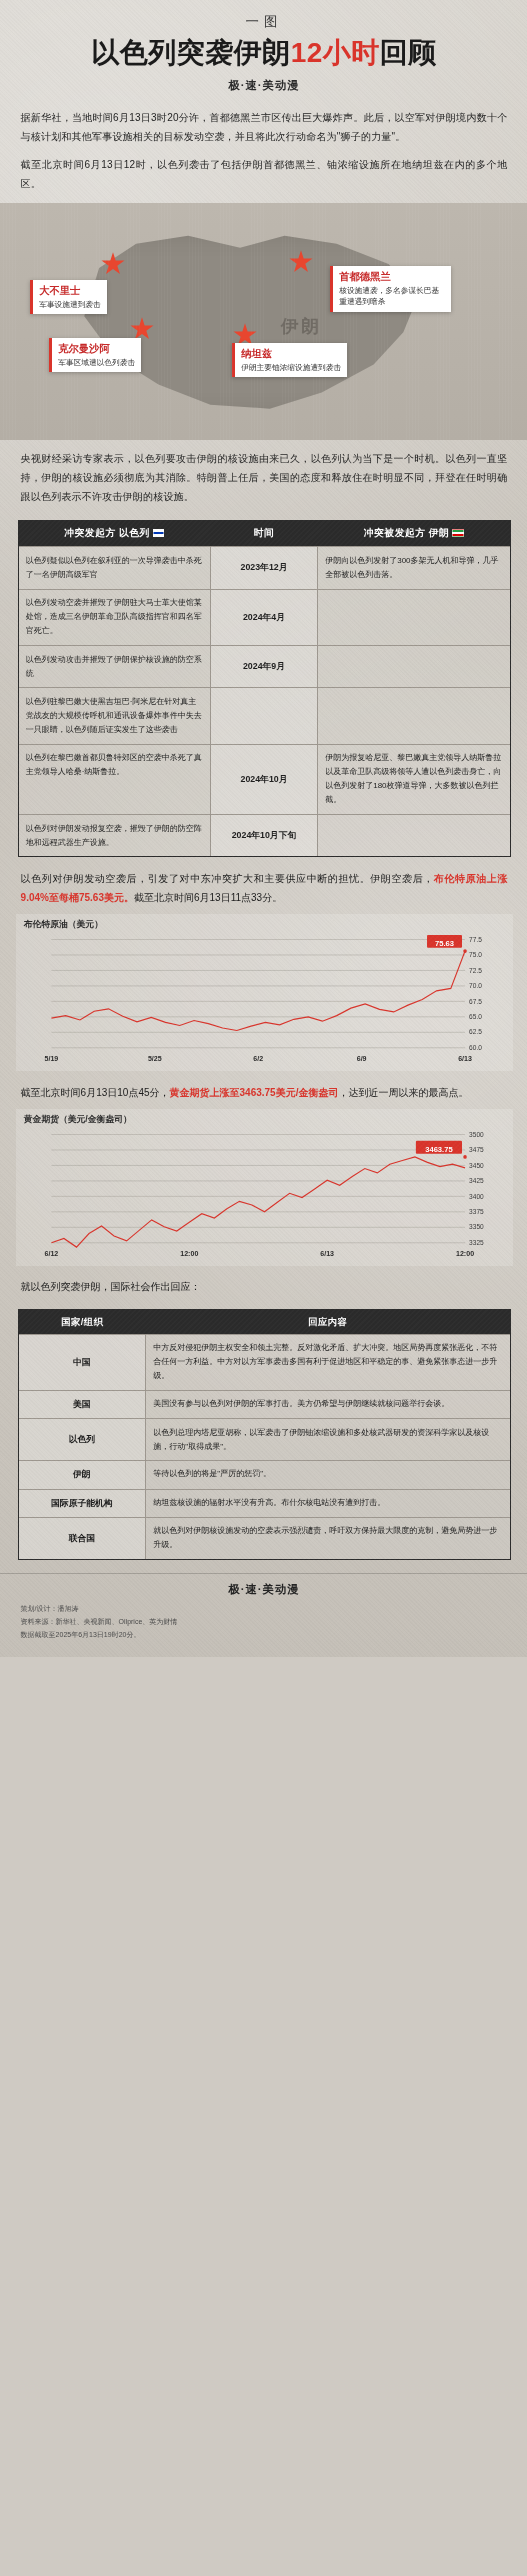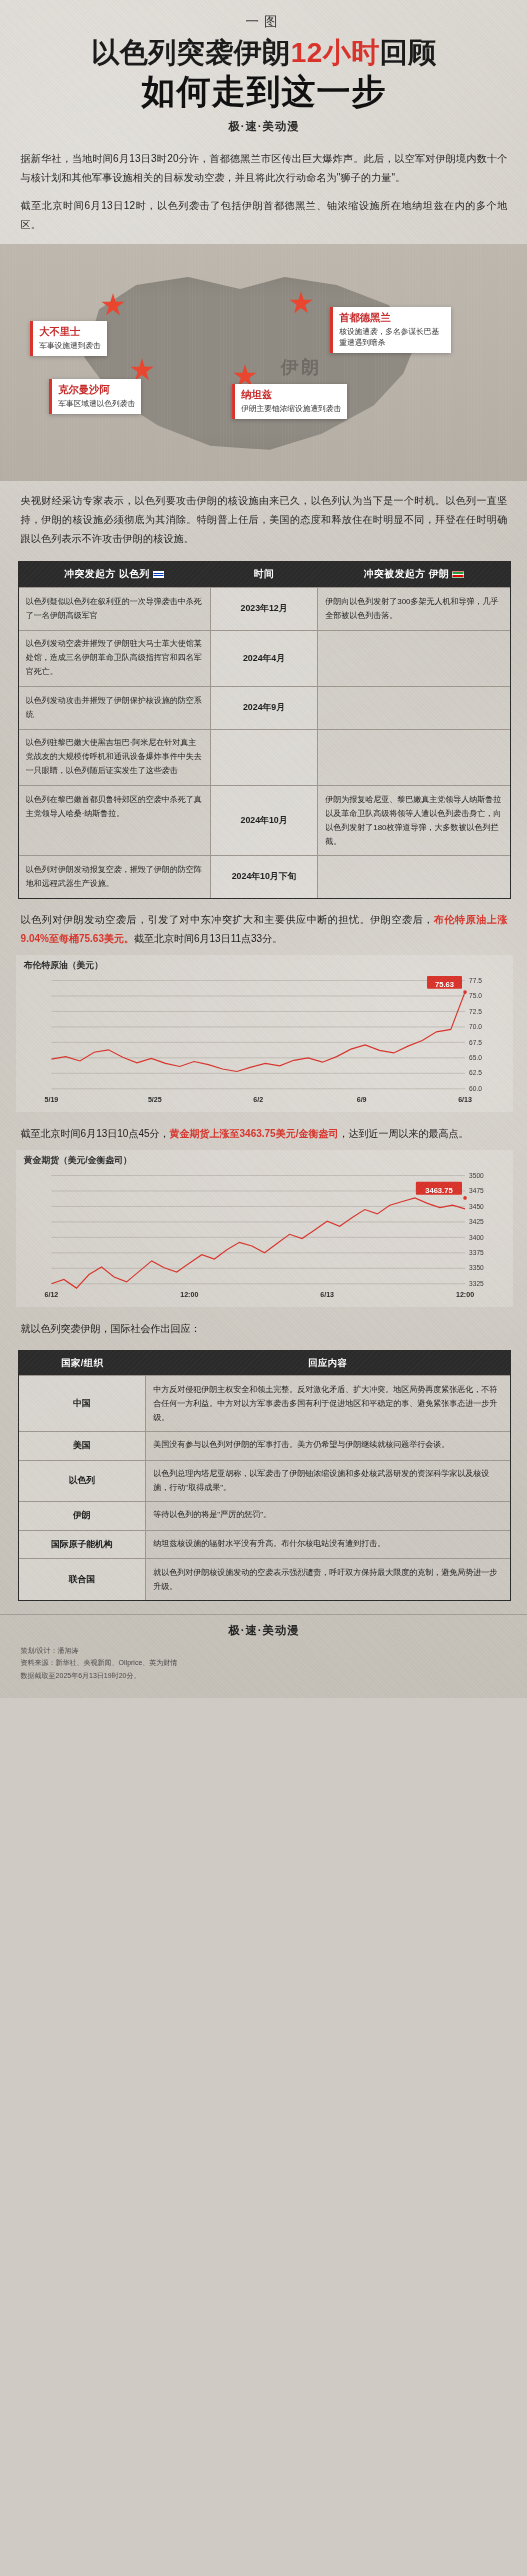--- a/index.html
+++ b/index.html
@@ -204,21 +204,20 @@
 </head>
 <body>
 
 <div class="page">
 
   <div class="header">
     <div class="kicker">一图</div>
     <div class="title-1">
       <span>以色列突袭伊朗</span><span class="hl">12小时</span><span>回顾</span>
     </div>
-    <div class="title-2">如何走到这一步</div>
     <div class="byline">极·速·美动漫</div>
   </div>
 
   <div class="para">据新华社，当地时间6月13日3时20分许，首都德黑兰市区传出巨大爆炸声。此后，以空军对伊朗境内数十个与核计划和其他军事设施相关的目标发动空袭，并且将此次行动命名为"狮子的力量"。</div>
   <div class="para">截至北京时间6月13日12时，以色列袭击了包括伊朗首都德黑兰、铀浓缩设施所在地纳坦兹在内的多个地区。</div>
 
   <div class="map-wrap">
     <div class="iran-shape"></div>
     <div class="iran-label">伊朗</div>
 

